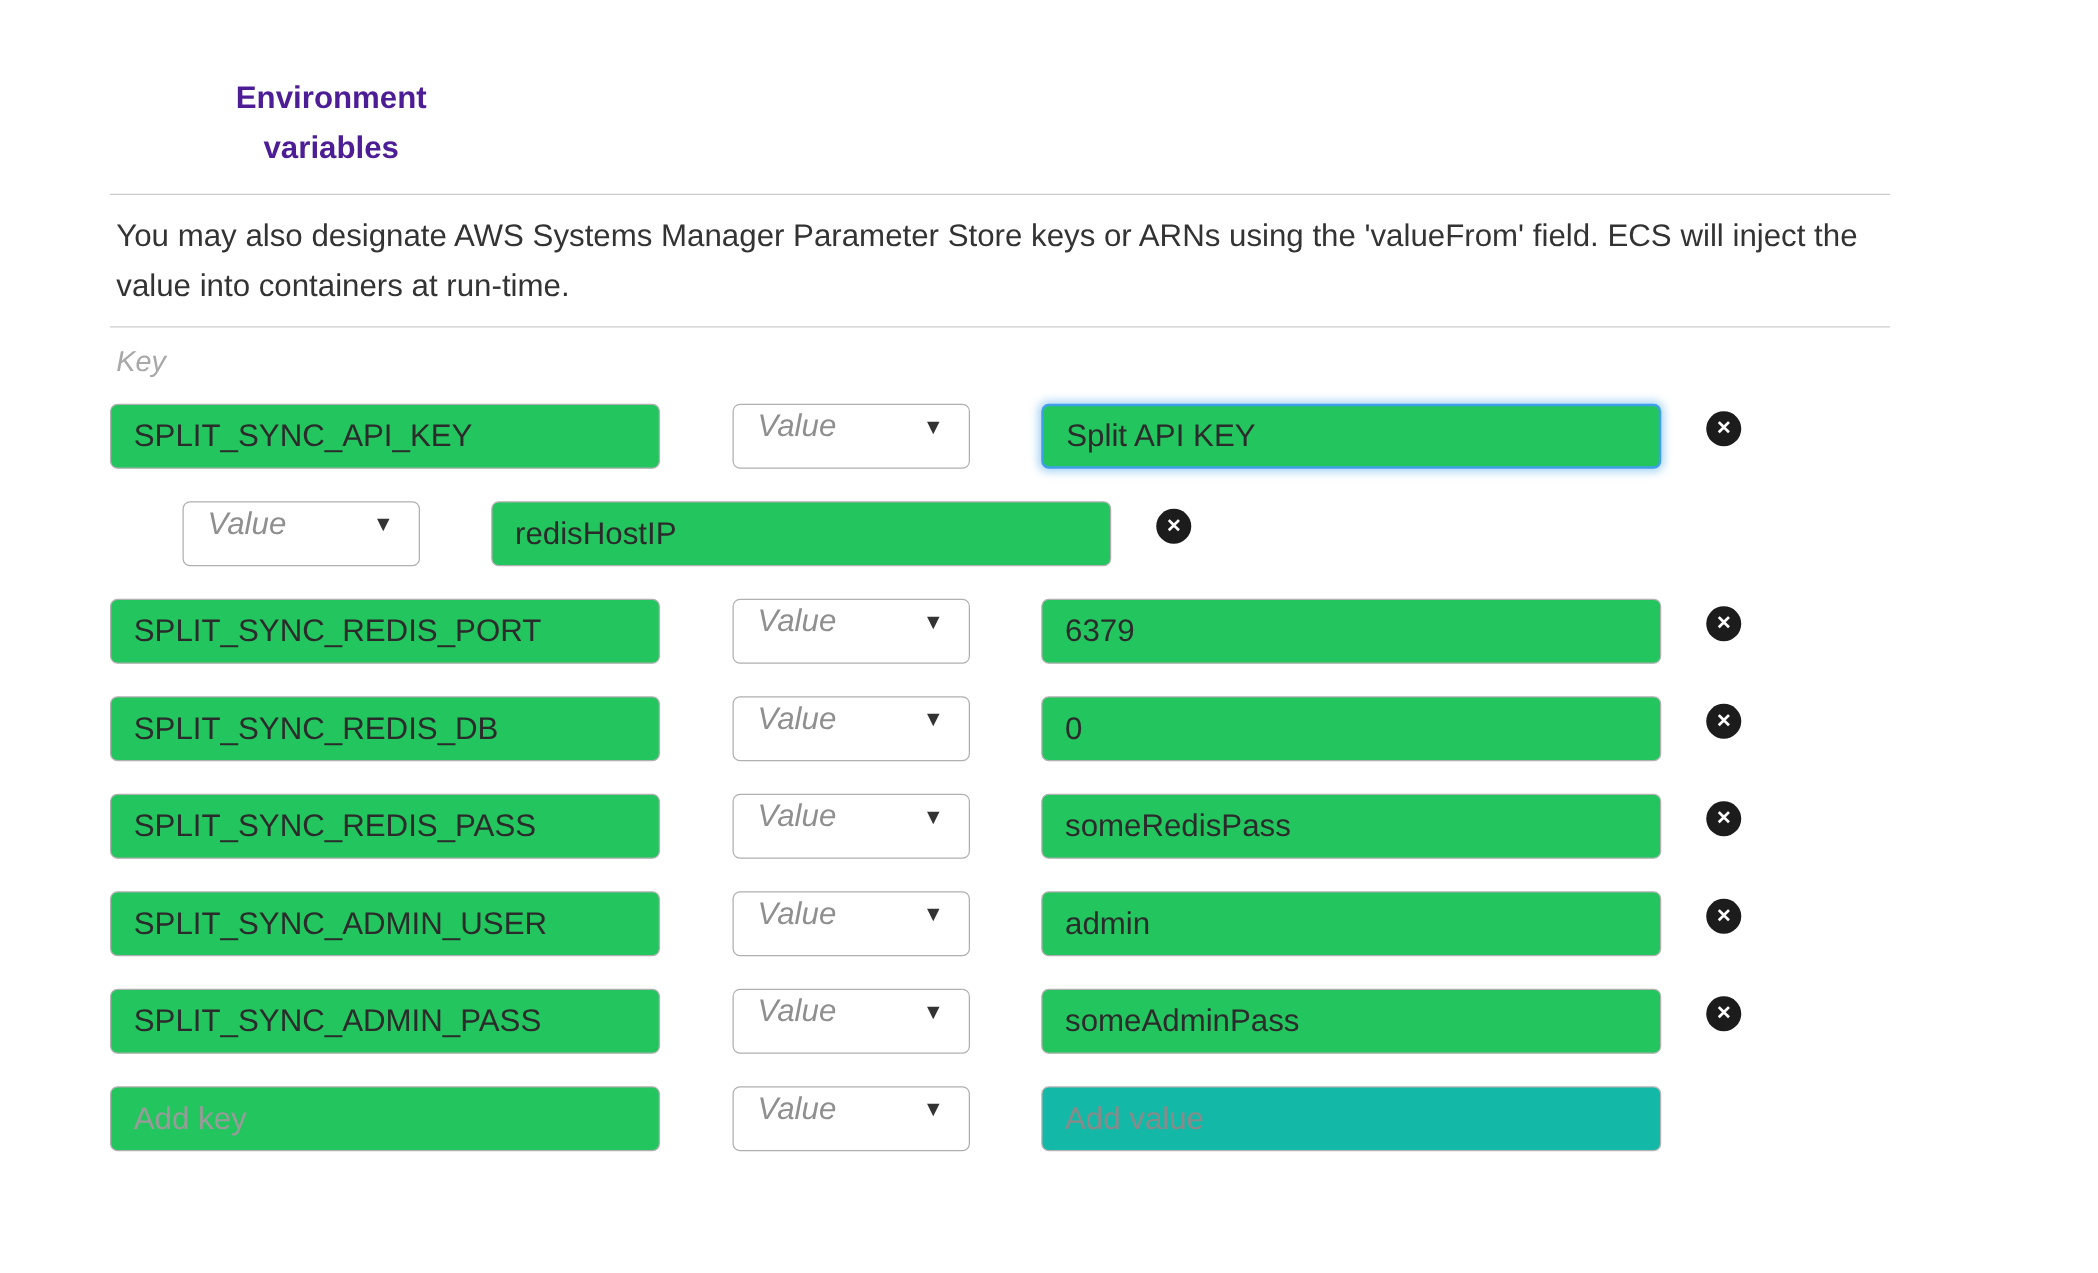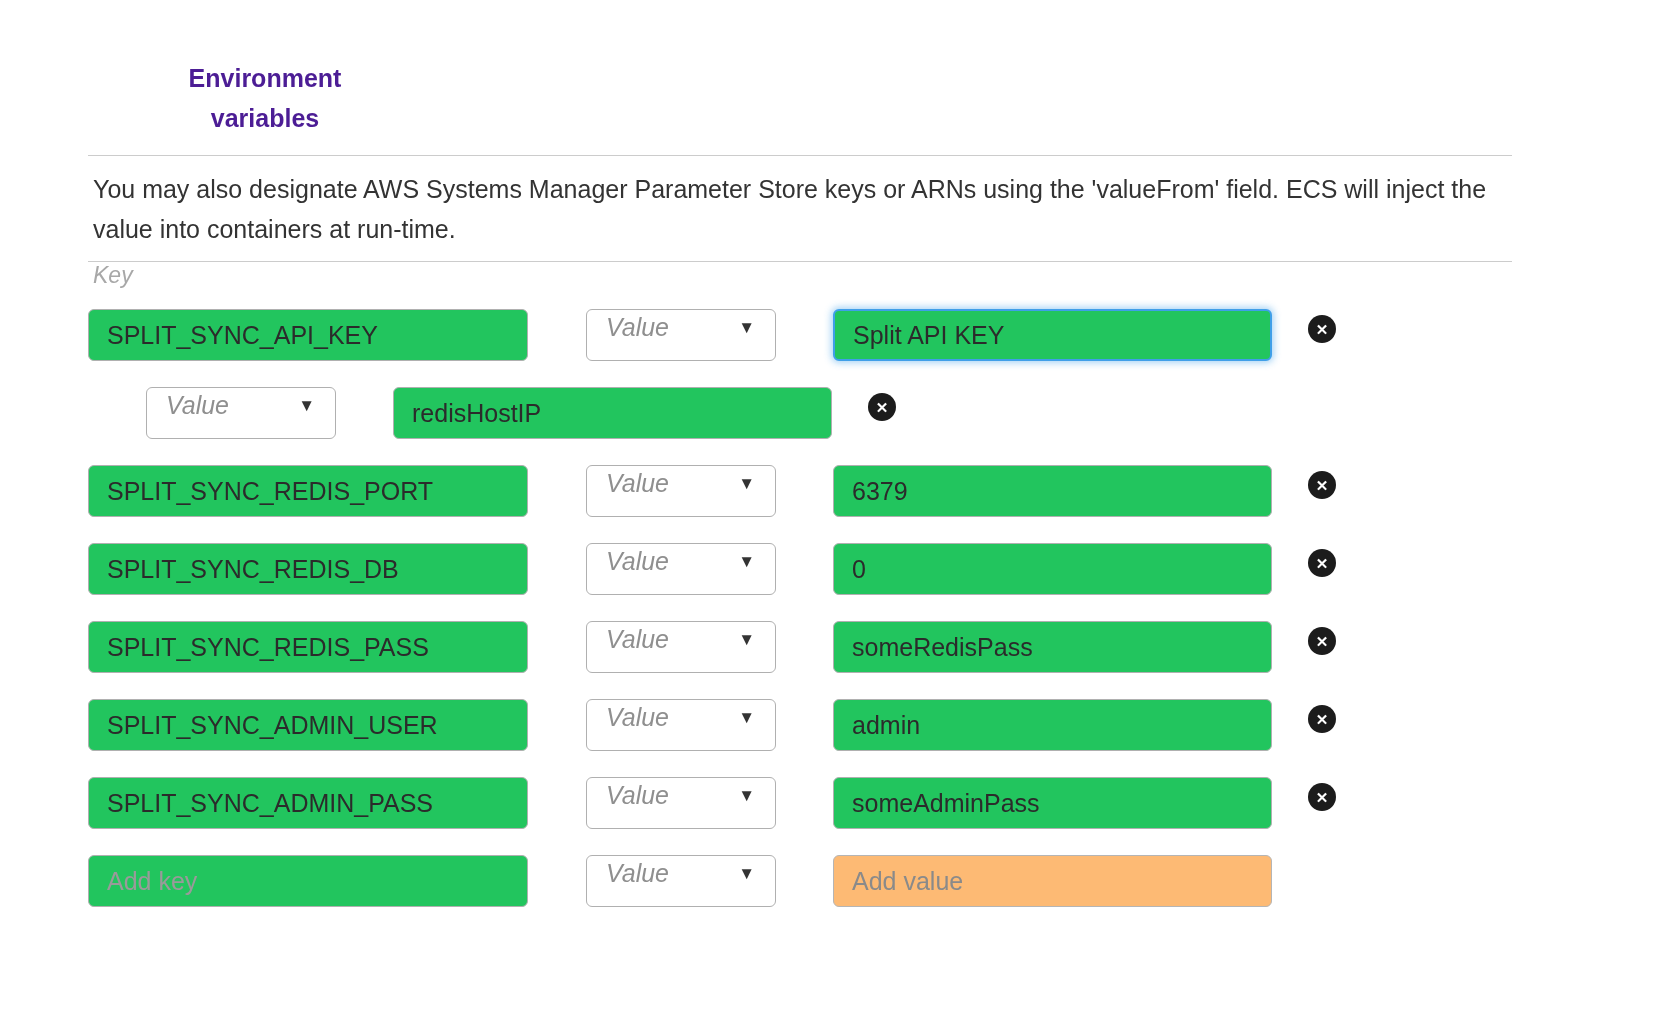--- a/index.html
+++ b/index.html
@@ -34,20 +34,21 @@
   .divider-1 { margin-top: 17px; }
   .divider-2 { margin-top: 12px; }
   .description {
     margin-top: 13px;
     font-size: 25px;
     line-height: 40px;
     color: #333;
     padding-left: 5px;
   }
   .col-header {
+    margin-top: 14px;
     padding-left: 5px;
     font-size: 23px;
     font-style: italic;
     color: #a8a8a8;
   }
   .rows { margin-top: 20px; }
   .env-row {
     display: flex;
     align-items: flex-start;
     height: 52px;
@@ -84,27 +85,27 @@
     font-size: 25px;
     font-style: italic;
     color: #8f8f8f;
   }
   .caret {
     font-size: 17px;
     color: #333;
     font-style: normal;
     line-height: 1;
   }
-  .value-input { margin-left: 57px; width: 439px; }
+  .value-input { margin-left: 57px; width: 496px; }
   .value-input.focused {
     border: 2px solid #3f9fe8;
     box-shadow: 0 0 7px 2px rgba(63, 159, 232, 0.45);
   }
   .value-input.disabled {
-    background: #fdba74;
+    background: #14b8a6;
     border-color: #b5b5b5;
   }
   .value-input.disabled::placeholder { color: #8a8a8a; }
   .delete-btn {
     margin-left: 36px;
     margin-top: 6px;
     width: 28px;
     height: 28px;
     border-radius: 50%;
     background: #1c1c1c;

